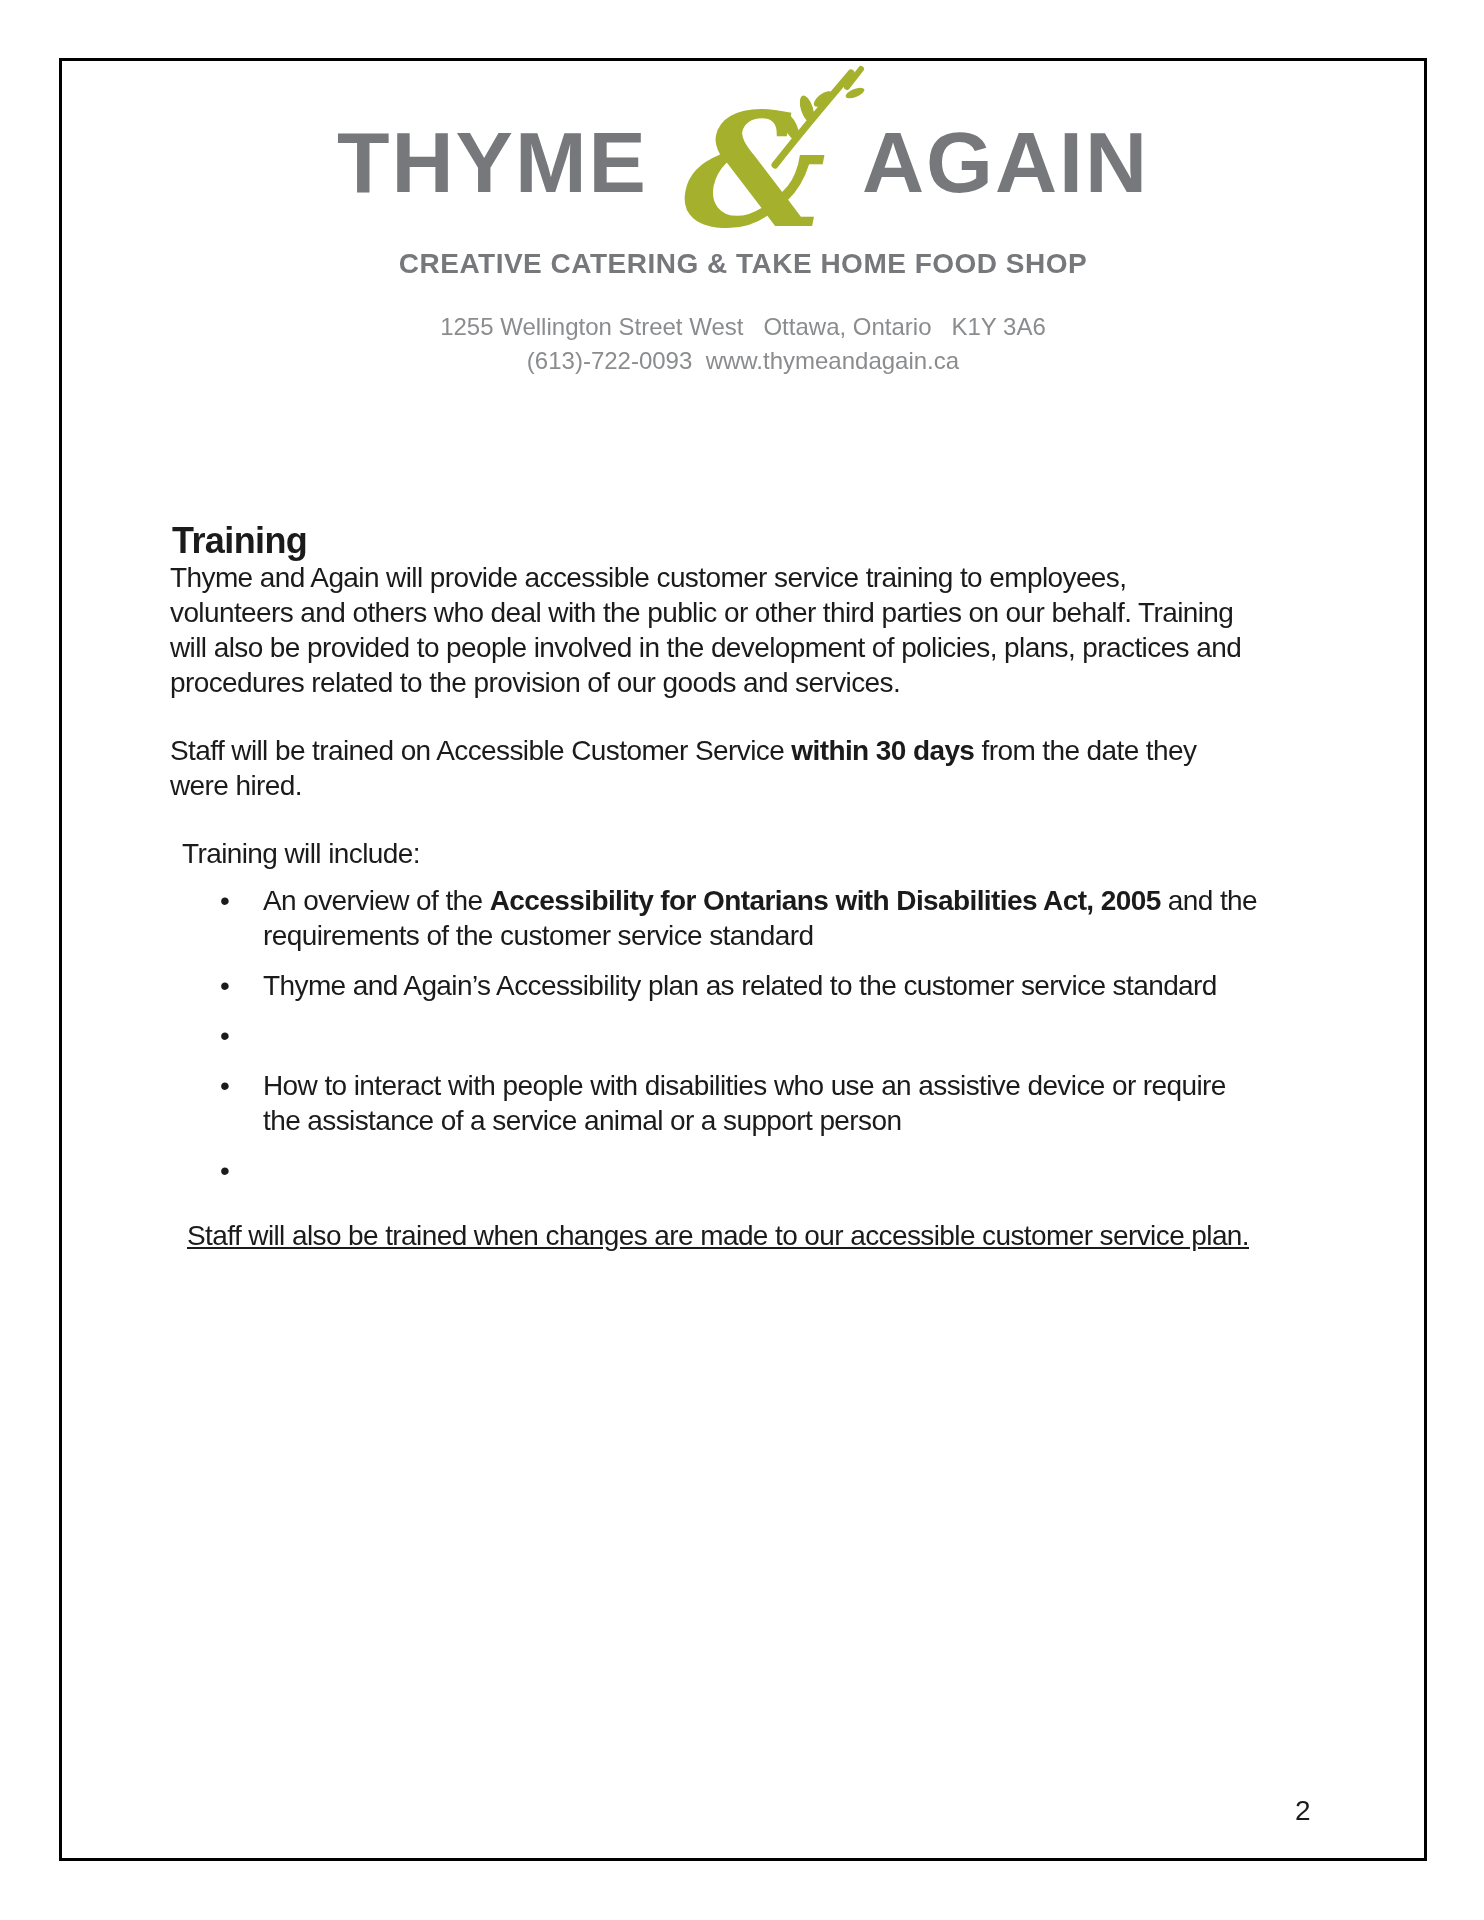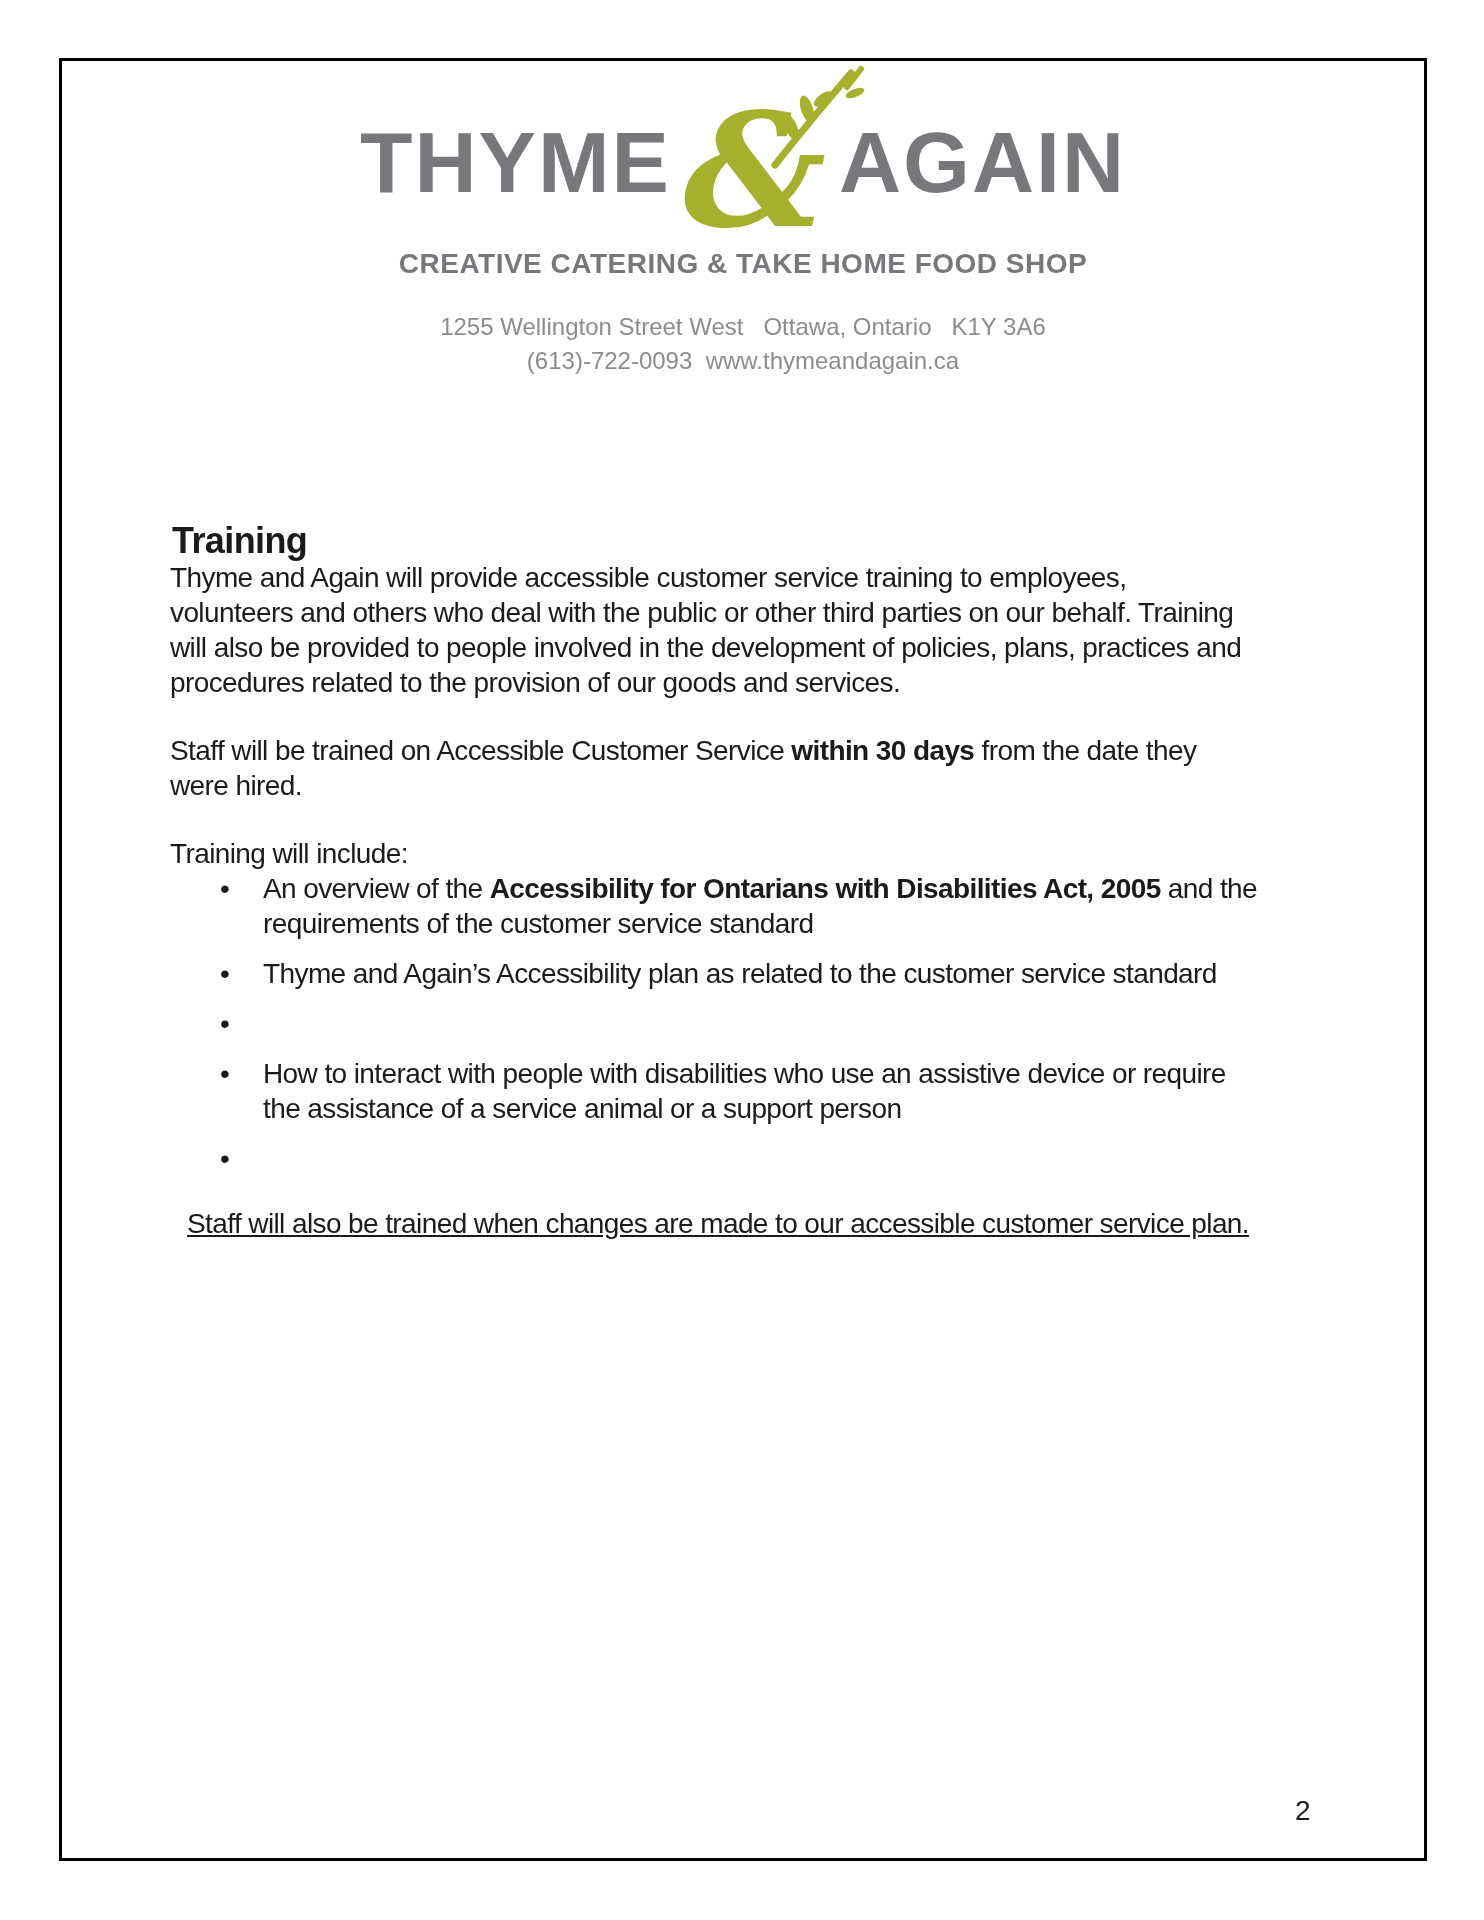--- a/index.html
+++ b/index.html
@@ -2,34 +2,34 @@
 <html><head>
 <meta charset="utf-8">
 <style>
   html,body{margin:0;padding:0;background:#ffffff;}
   body{width:1484px;height:1920px;position:relative;font-family:"Liberation Sans","DejaVu Sans",sans-serif;color:#1b1b1b;}
   .page{position:absolute;left:0;top:0;width:1484px;height:1920px;background:#fff;}
   .frame{position:absolute;left:59px;top:58px;width:1368px;height:1803px;border:3px solid #000;box-sizing:border-box;background:#fff;}
 
   
   .letterhead{position:absolute;left:0;top:0;width:100%;text-align:center;}
-  .brand-row{margin-top:38px;height:125px;display:flex;align-items:center;justify-content:center;}
+  .brand-row{margin-top:38px;height:125px;display:flex;align-items:center;justify-content:center;gap:23px;}
   .brand-word{font-size:86px;font-weight:bold;color:#77787b;letter-spacing:2px;line-height:1;}
   .amp-wrap{position:relative;width:148px;height:125px;margin:0 10px;flex:none;}
   .amp{position:absolute;left:50%;top:50%;transform:translate(-50%,-44%);font-family:"DejaVu Serif","Liberation Serif",serif;font-style:italic;font-weight:bold;font-size:158px;line-height:1;color:#a5b12c;}
   .sprig{position:absolute;right:-38px;top:-34px;}
   .tagline{margin-top:24px;font-size:28px;font-weight:bold;color:#77787b;letter-spacing:.5px;white-space:pre;}
   .address{font-size:24px;color:#8b8c8e;line-height:34px;white-space:pre;}
   .address.first{margin-top:30px;}
 
   
   .content{position:absolute;left:108px;top:460px;width:1250px;font-size:28px;line-height:35px;letter-spacing:-0.6px;}
   .heading{margin:2px;font-size:36px;line-height:35px;font-weight:bold;}
   .para{margin:0 0 33px 0;white-space:pre-line;}
-  .intro{margin:0;}
+  .intro{margin:12px;}
   ul.bullets{list-style:none;margin:0 0 30px 0;padding:0;}
   ul.bullets li{display:flex;padding-left:50px;margin-bottom:15px;}
   ul.bullets .dot{flex:none;width:43px;}
   ul.bullets .btext{white-space:pre-line;}
   .closing{margin:17px;white-space:pre-line;text-decoration:underline;}
 
   .page-number{position:absolute;left:1233px;top:1732px;font-size:28px;line-height:35px;}
   b{font-weight:bold;}
 </style>
 </head>

